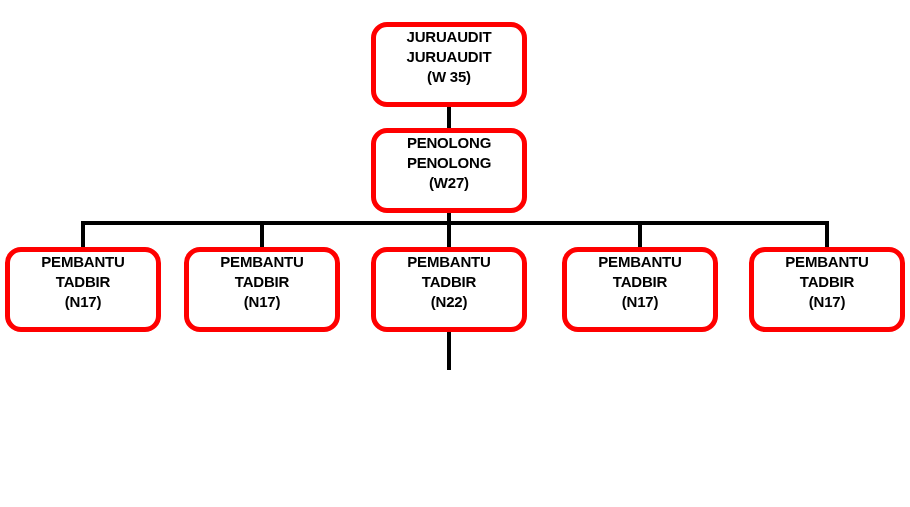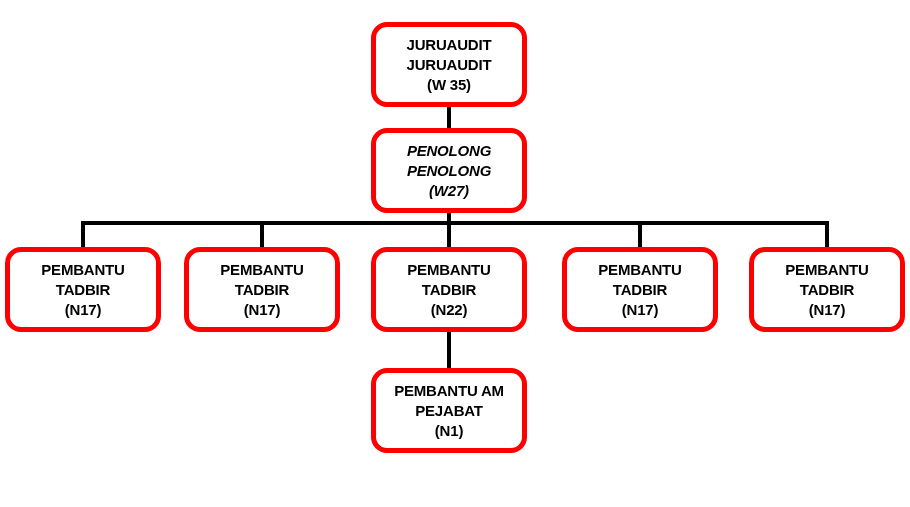--- a/index.html
+++ b/index.html
@@ -17,31 +17,31 @@
     font-family:"Liberation Sans","DejaVu Sans",sans-serif;
   }
   .node{
     position:absolute;
     width:156px;height:85px;
     box-sizing:border-box;
     border:5px solid var(--node-border);
     border-radius:16px;
     background:var(--background);
     display:flex;flex-direction:column;
-    justify-content:center;align-items:center;
+    align-items:center;
     text-align:center;
     color:var(--node-text);
     font-weight:bold;
     font-size:15px;line-height:20px;
     letter-spacing:-0.2px;
   }
   .conn{position:absolute;background:var(--connector);}
   
   .pos-juruaudit{left:371px;top:22px;}
-  .pos-penolong{left:371px;top:128px;font-style:italic;}
+  .pos-penolong{left:371px;top:128px;}
   .pos-pt1{left:5px;top:247px;}
   .pos-pt2{left:184px;top:247px;}
   .pos-pt3{left:371px;top:247px;}
   .pos-pt4{left:562px;top:247px;}
   .pos-pt5{left:749px;top:247px;}
   .pos-am{left:371px;top:368px;}
   
   .c-top{left:447px;top:105px;width:4px;height:25px;}
   .c-mid{left:447px;top:211px;width:4px;height:12px;}
   .c-bus{left:81px;top:221px;width:748px;height:4px;}
@@ -102,19 +102,14 @@
     <span>TADBIR</span>
     <span>(N17)</span>
   </div>
 
   <div class="node pos-pt5">
     <span>PEMBANTU</span>
     <span>TADBIR</span>
     <span>(N17)</span>
   </div>
 
-  <div class="node pos-am">
-    <span>PEMBANTU AM</span>
-    <span>PEJABAT</span>
-    <span>(N1)</span>
-  </div>
 
 </div>
 
 </body></html>

